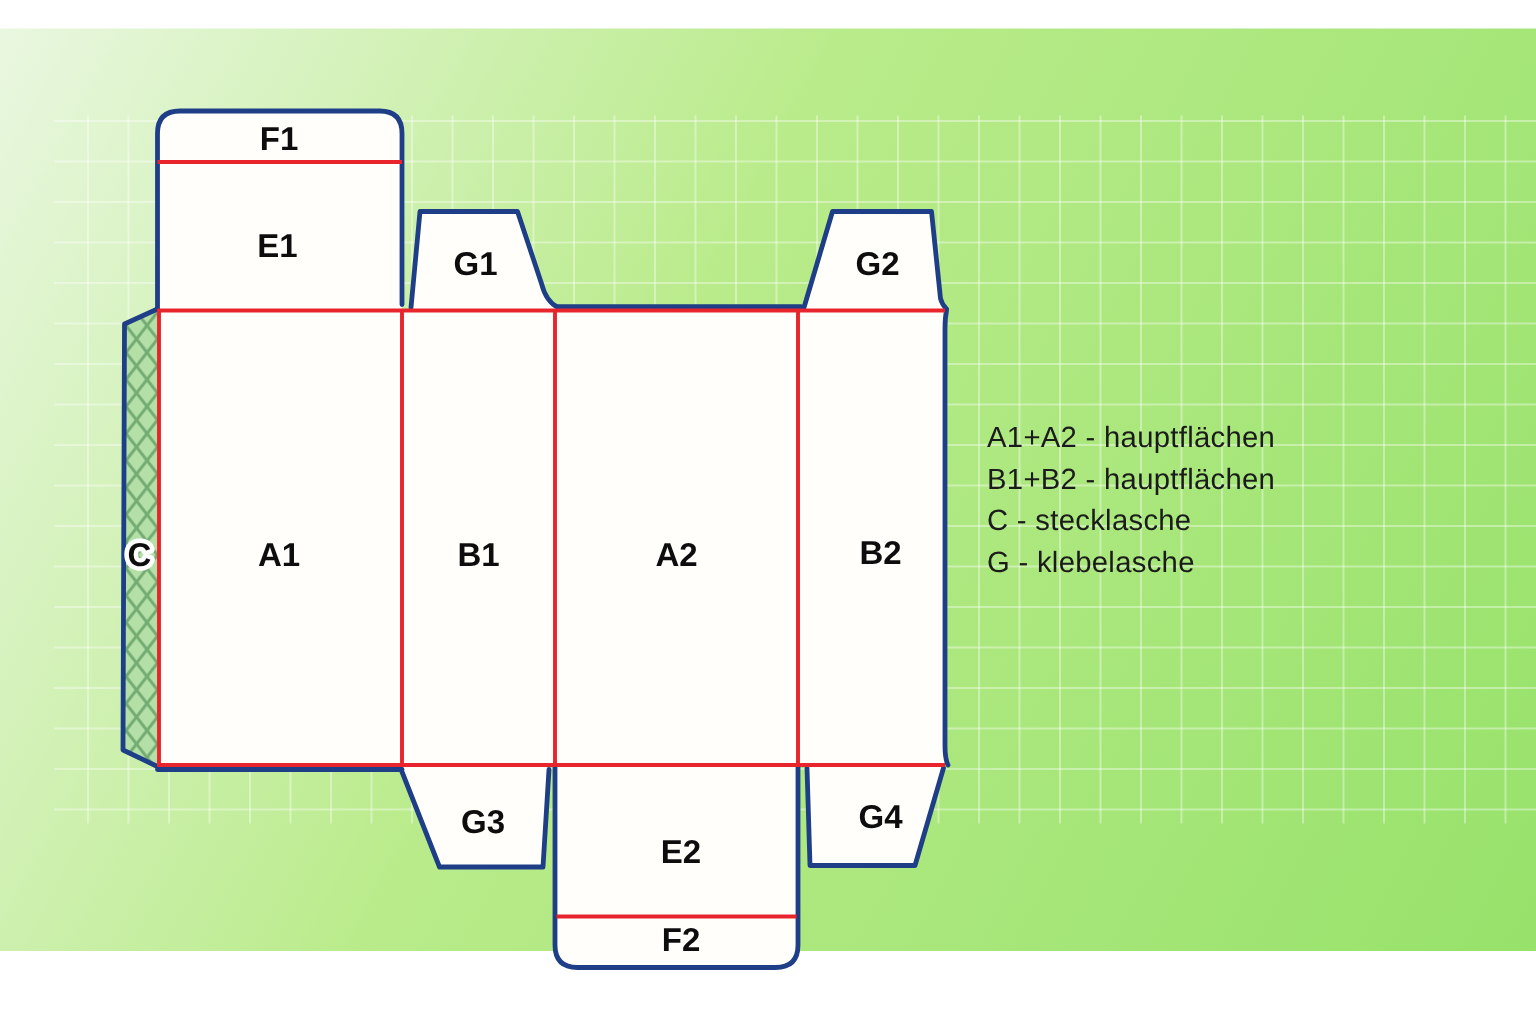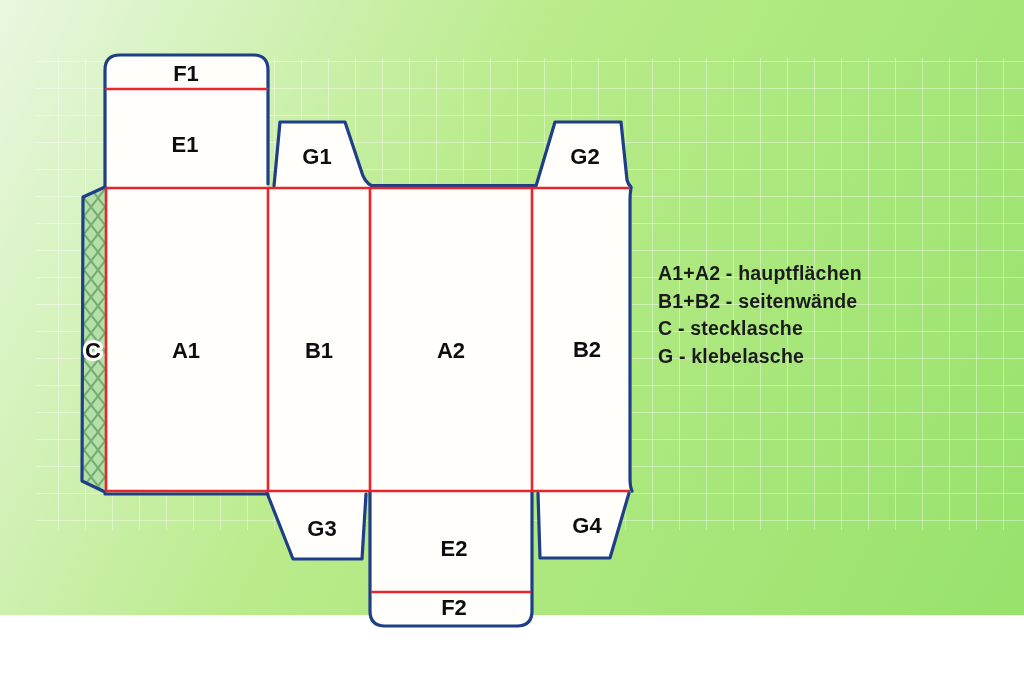--- a/index.html
+++ b/index.html
@@ -1,19 +1,20 @@
 <!DOCTYPE html>
 <html style="--cut-line: #1e3e87; --fold-line: #e8242c; --panel-fill: #fffefa; --label-text: #0d0d0d; --legend-text: #1b1b1b; --bg-light: #e9f7e0; --bg-mid: #b9eb8a; --bg-strong: #97e26b; --grid-line: rgba(255,255,255,0.38); --hatch-base: #b4dfa6; --hatch-line: #74ad74;"><head>
 <meta charset="utf-8">
 <style>
   html,body{margin:0;padding:0;}
   body{width:1024px;height:683px;overflow:hidden;font-family:"Liberation Sans",sans-serif;}
   .stage{
     position:relative;width:1024px;height:615px;
     background:linear-gradient(118deg,var(--bg-light) 0%,var(--bg-mid) 42%,var(--bg-strong) 100%);
+    margin-top:19px;
   }
   .grid-overlay{
     position:absolute;left:36px;top:58px;right:0;bottom:85px;
     background-image:
       linear-gradient(to right,var(--grid-line),var(--grid-line) 1.5px,transparent 1.5px),
       linear-gradient(to bottom,var(--grid-line),var(--grid-line) 1.5px,transparent 1.5px);
     background-size:27px 27px;
     background-position:22px 3px;
     pointer-events:none;
   }
@@ -21,21 +22,21 @@
   .panel{fill:var(--panel-fill);}
   .cut{fill:none;stroke:var(--cut-line);stroke-width:3.2;stroke-linecap:round;stroke-linejoin:round;}
   .fold{fill:none;stroke:var(--fold-line);stroke-width:2.6;}
   .panel-label{font-family:"Liberation Sans",sans-serif;font-size:22px;font-weight:700;
     fill:var(--label-text);text-anchor:middle;}
   .halo{stroke:#ffffff;stroke-width:6px;paint-order:stroke;stroke-linejoin:round;}
   .hatch-base{fill:var(--hatch-base);}
   .hatch-line{stroke:var(--hatch-line);stroke-width:2;fill:none;}
   .legend{
     position:absolute;left:658px;top:260px;
-    color:var(--legend-text);font-size:19.5px;font-weight:700;line-height:27.5px;
+    color:var(--legend-text);font-size:19.5px;font-weight:400;line-height:27.5px;
     letter-spacing:0.2px;white-space:nowrap;
   }
 </style>
 </head>
 <body>
 
 <div class="stage">
   <div class="grid-overlay"></div>
 
   <svg class="dieline" viewBox="0 0 1024 683">
@@ -93,17 +94,17 @@
       <text class="panel-label" x="587" y="357">B2</text>
       <text class="panel-label" x="322" y="536">G3</text>
       <text class="panel-label" x="454" y="556">E2</text>
       <text class="panel-label" x="587" y="533">G4</text>
       <text class="panel-label" x="454" y="615">F2</text>
     </g>
   </svg>
 
   <div class="legend">
     <div>A1+A2 - hauptflächen</div>
-    <div>B1+B2 - seitenwände</div>
+    <div>B1+B2 - hauptflächen</div>
     <div>C - stecklasche</div>
     <div>G - klebelasche</div>
   </div>
 </div>
 
 </body></html>

